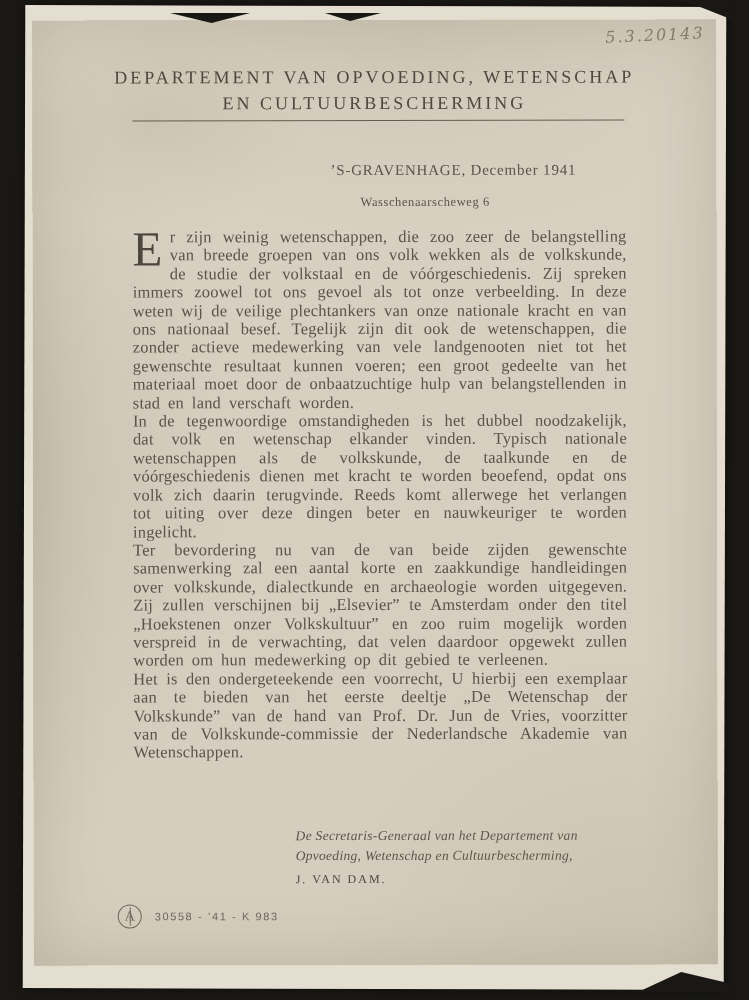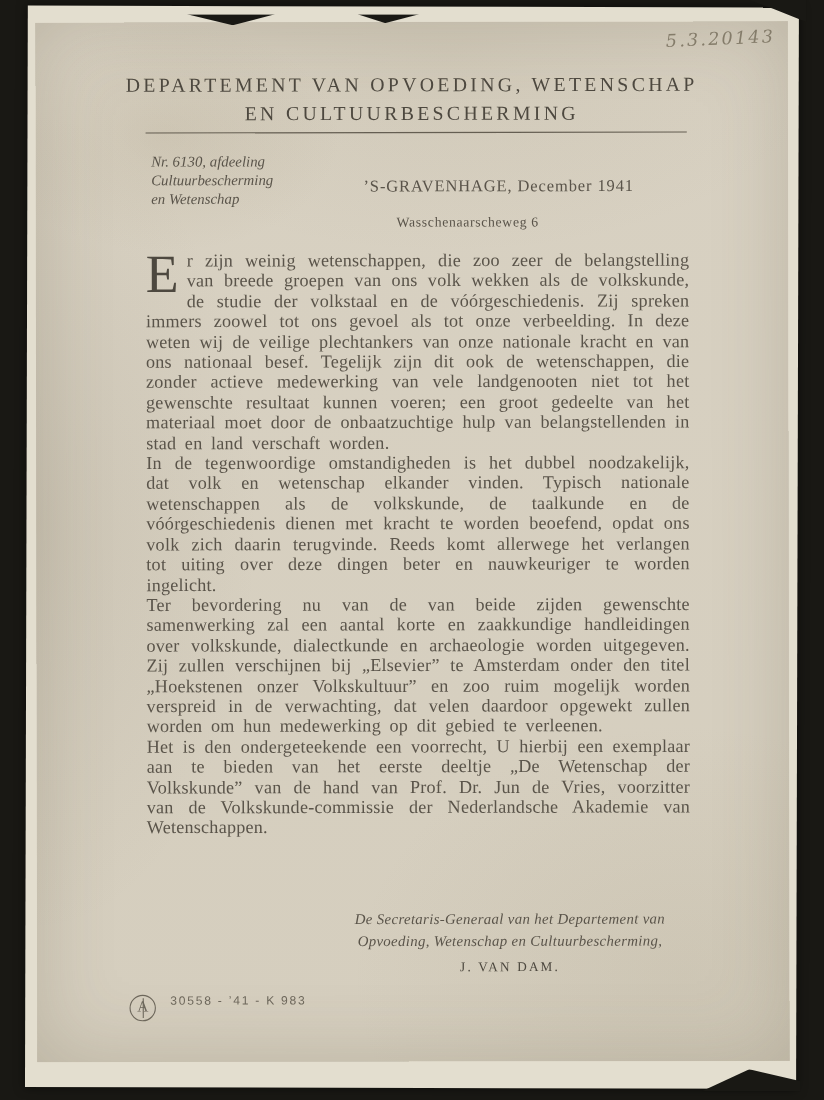--- a/index.html
+++ b/index.html
@@ -79,28 +79,28 @@
   }
   .body-text p{margin:0;}
   .dropcap{
     float:left;
     font-size:49px;line-height:37px;
     padding:2px 7px 0 0;
     color:var(--title_ink,#4d483f);
   }
   .signature{
     position:absolute;top:806px;left:262px;width:336px;
-    text-align:center;color:var(--ink,#5a544a);
+    color:var(--ink,#5a544a);
   }
   .sig-role{font-style:italic;font-size:13.5px;line-height:19.5px;letter-spacing:.3px;}
   .sig-name{font-size:12px;letter-spacing:2px;margin-top:7px;color:var(--title_ink,#4d483f);}
 
   .printer-mark{
     position:absolute;top:884px;left:84px;
-    display:flex;align-items:flex-start;gap:13px;
+    display:flex;align-items:center;gap:13px;
     color:var(--faint,#6d675b);
   }
   .logo-circle{
     position:relative;
     width:24px;height:24px;border:1.4px solid var(--faint,#6d675b);
     border-radius:50%;
     display:flex;align-items:center;justify-content:center;
     font-size:14px;font-family:"Liberation Serif",serif;
     box-sizing:border-box;
   }
@@ -123,25 +123,20 @@
 
     <div class="handwritten">5.3.20143</div>
 
     <div class="letterhead">
       <div>DEPARTEMENT VAN OPVOEDING, WETENSCHAP</div>
       <div>EN CULTUURBESCHERMING</div>
     </div>
 
     <div class="rule"></div>
 
-    <div class="ref-block">
-      <div>Nr. 6130, afdeeling</div>
-      <div>Cultuurbescherming</div>
-      <div>en Wetenschap</div>
-    </div>
 
     <div class="dateline">
       <div class="place">’S-GRAVENHAGE, December 1941</div>
       <div class="addr">Wasschenaarscheweg 6</div>
     </div>
 
     <div class="body-text">
       <p><span class="dropcap">E</span><span>r zijn weinig wetenschappen, die zoo zeer de belangstelling van breede groepen van ons volk wekken als de volkskunde, de studie der volkstaal en de vóórgeschiedenis. Zij spreken immers zoowel tot ons gevoel als tot onze verbeelding. In deze weten wij de veilige plechtankers van onze nationale kracht en van ons nationaal besef. Tegelijk zijn dit ook de wetenschappen, die zonder actieve medewerking van vele landgenooten niet tot het gewenschte resultaat kunnen voeren; een groot gedeelte van het materiaal moet door de onbaatzuchtige hulp van belangstellenden in stad en land verschaft worden.</span></p>
       <p>In de tegenwoordige omstandigheden is het dubbel noodzakelijk, dat volk en wetenschap elkander vinden. Typisch nationale wetenschappen als de volkskunde, de taalkunde en de vóórgeschiedenis dienen met kracht te worden beoefend, opdat ons volk zich daarin terugvinde. Reeds komt allerwege het verlangen tot uiting over deze dingen beter en nauwkeuriger te worden ingelicht.</p>
       <p>Ter bevordering nu van de van beide zijden gewenschte samenwerking zal een aantal korte en zaakkundige handleidingen over volkskunde, dialectkunde en archaeologie worden uitgegeven. Zij zullen verschijnen bij „Elsevier” te Amsterdam onder den titel „Hoekstenen onzer Volkskultuur” en zoo ruim mogelijk worden verspreid in de verwachting, dat velen daardoor opgewekt zullen worden om hun medewerking op dit gebied te verleenen.</p>

